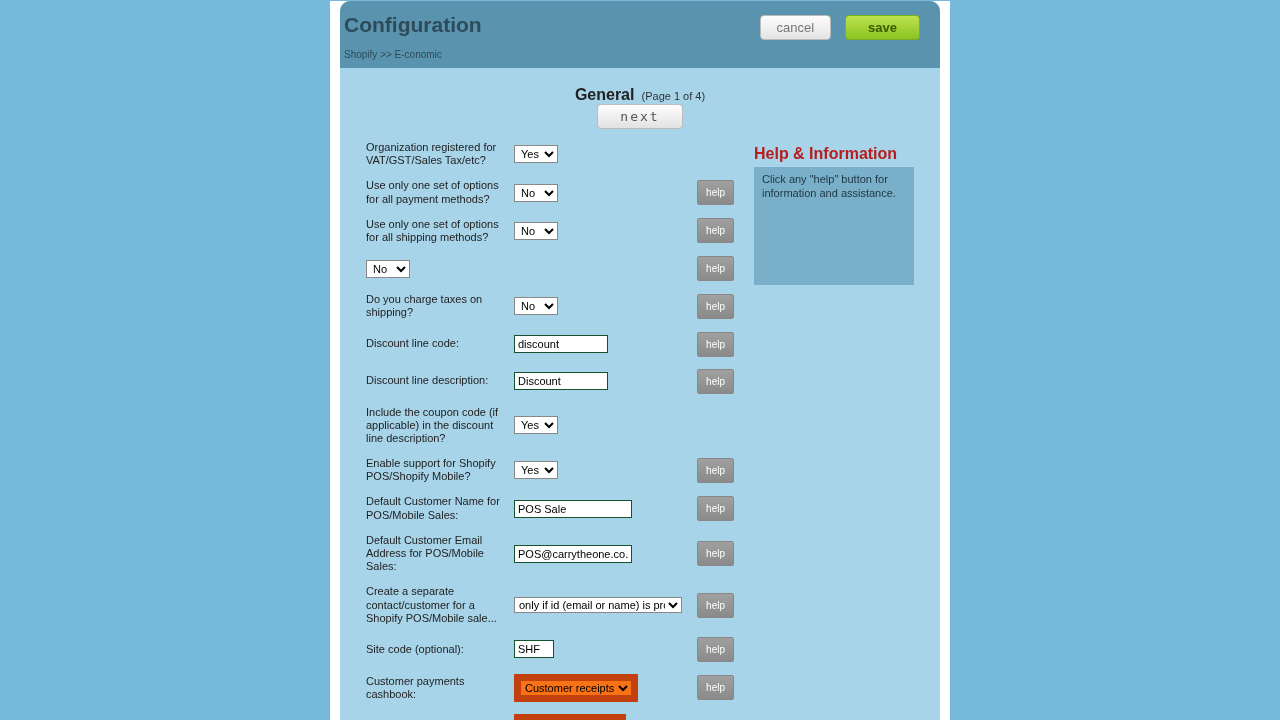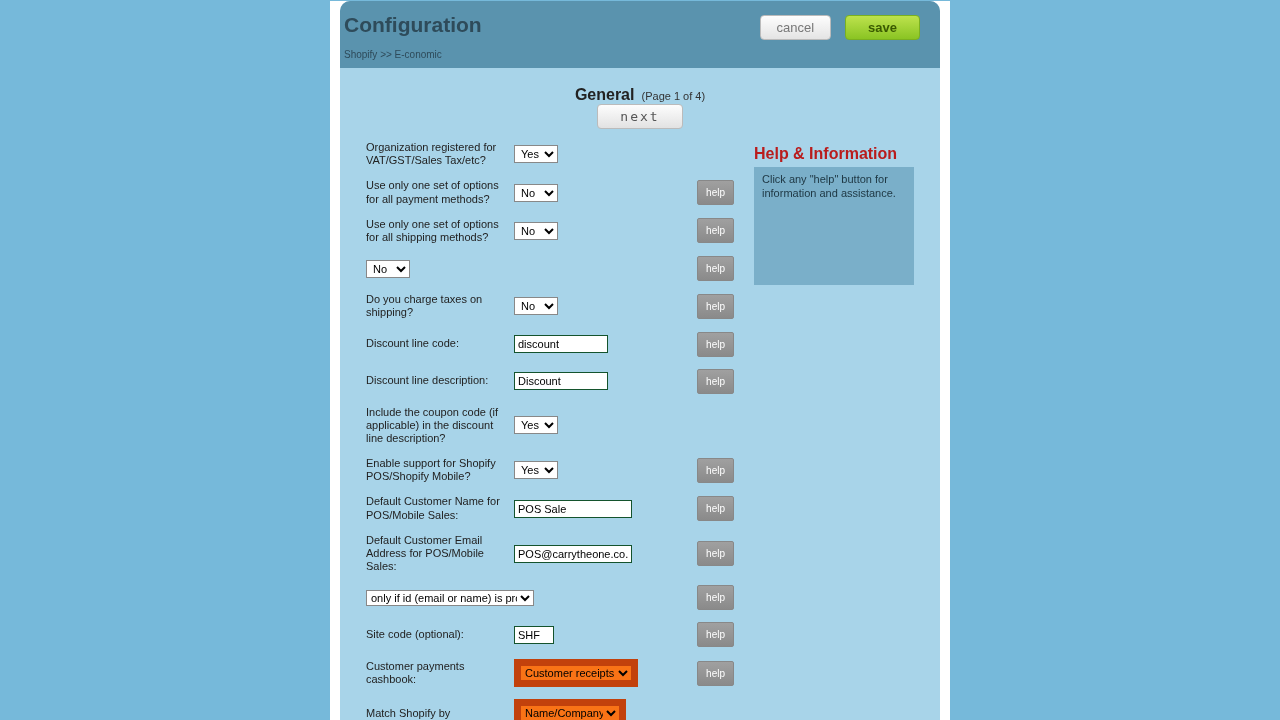--- a/index.html
+++ b/index.html
@@ -269,20 +269,21 @@
               <div class="help-cell"><button class="help-btn">help</button></div>
             </div>
 
             <div class="row">
               <div class="label">Default Customer Email Address for POS/Mobile Sales:</div>
               <div class="control"><input type="text" class="w120" value="POS@carrytheone.co.uk" style=""></div>
               <div class="help-cell"><button class="help-btn">help</button></div>
             </div>
 
             <div class="row">
+              <div class="label">Create a separate contact/customer for a Shopify POS/Mobile sale...</div>
               <div class="control"><select class="wide"><option>only if id (email or name) is provided</option></select></div>
               <div class="help-cell"><button class="help-btn">help</button></div>
             </div>
 
             <div class="row">
               <div class="label">Site code (optional):</div>
               <div class="control"><input type="text" class="w40" value="SHF" style=""></div>
               <div class="help-cell"><button class="help-btn">help</button></div>
             </div>
 

